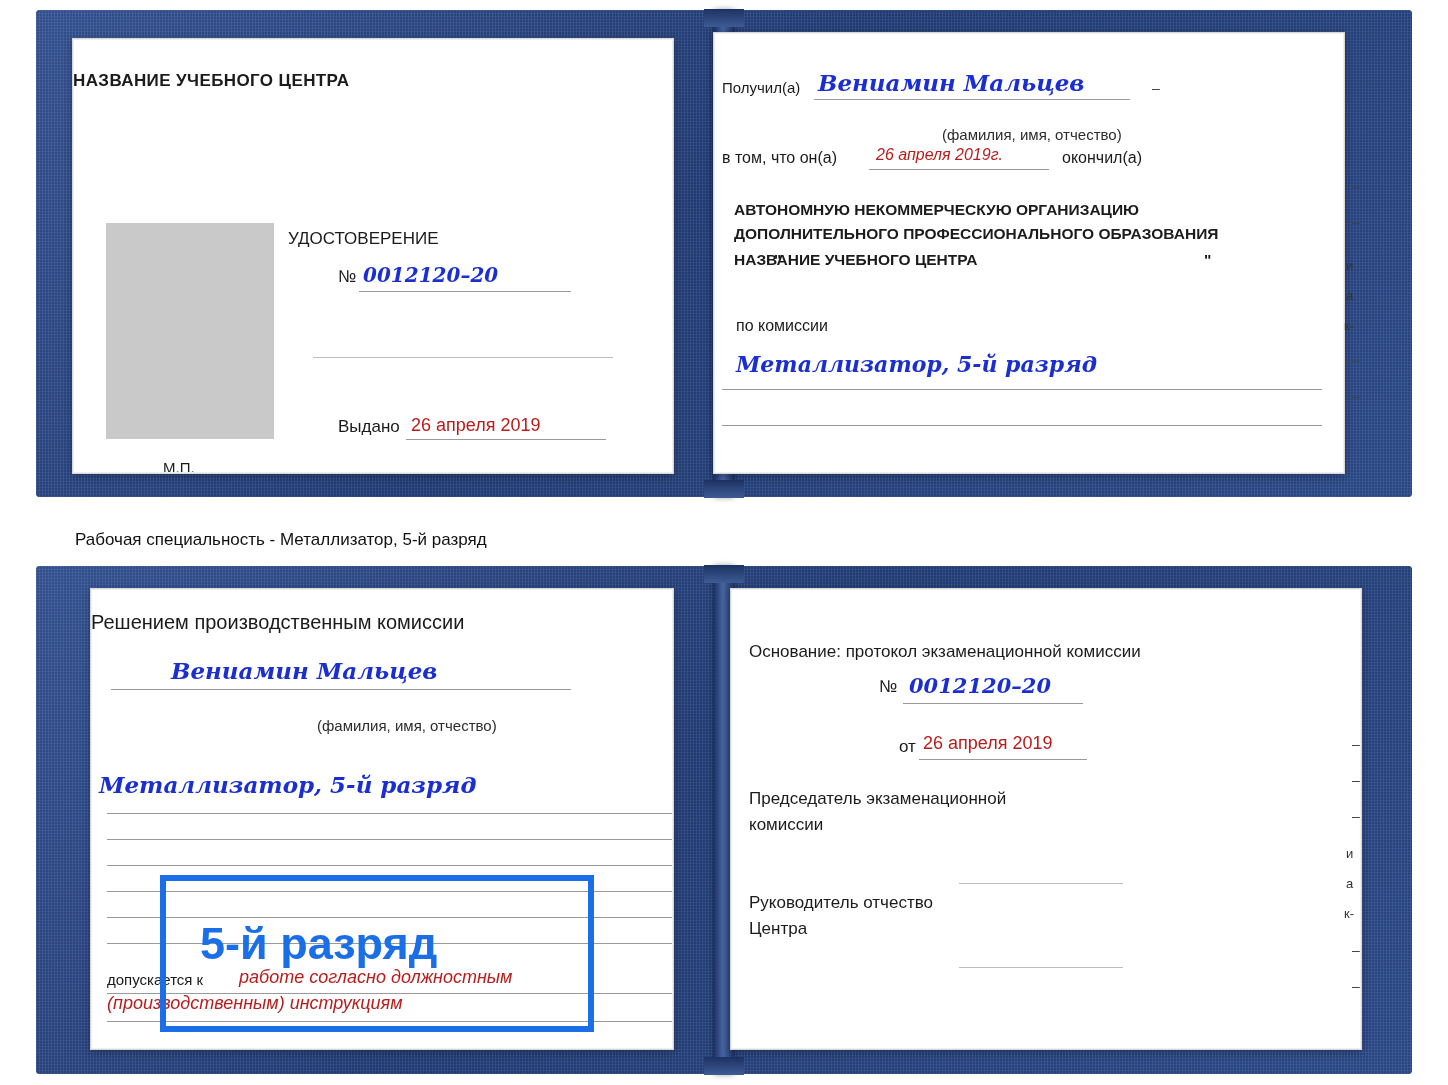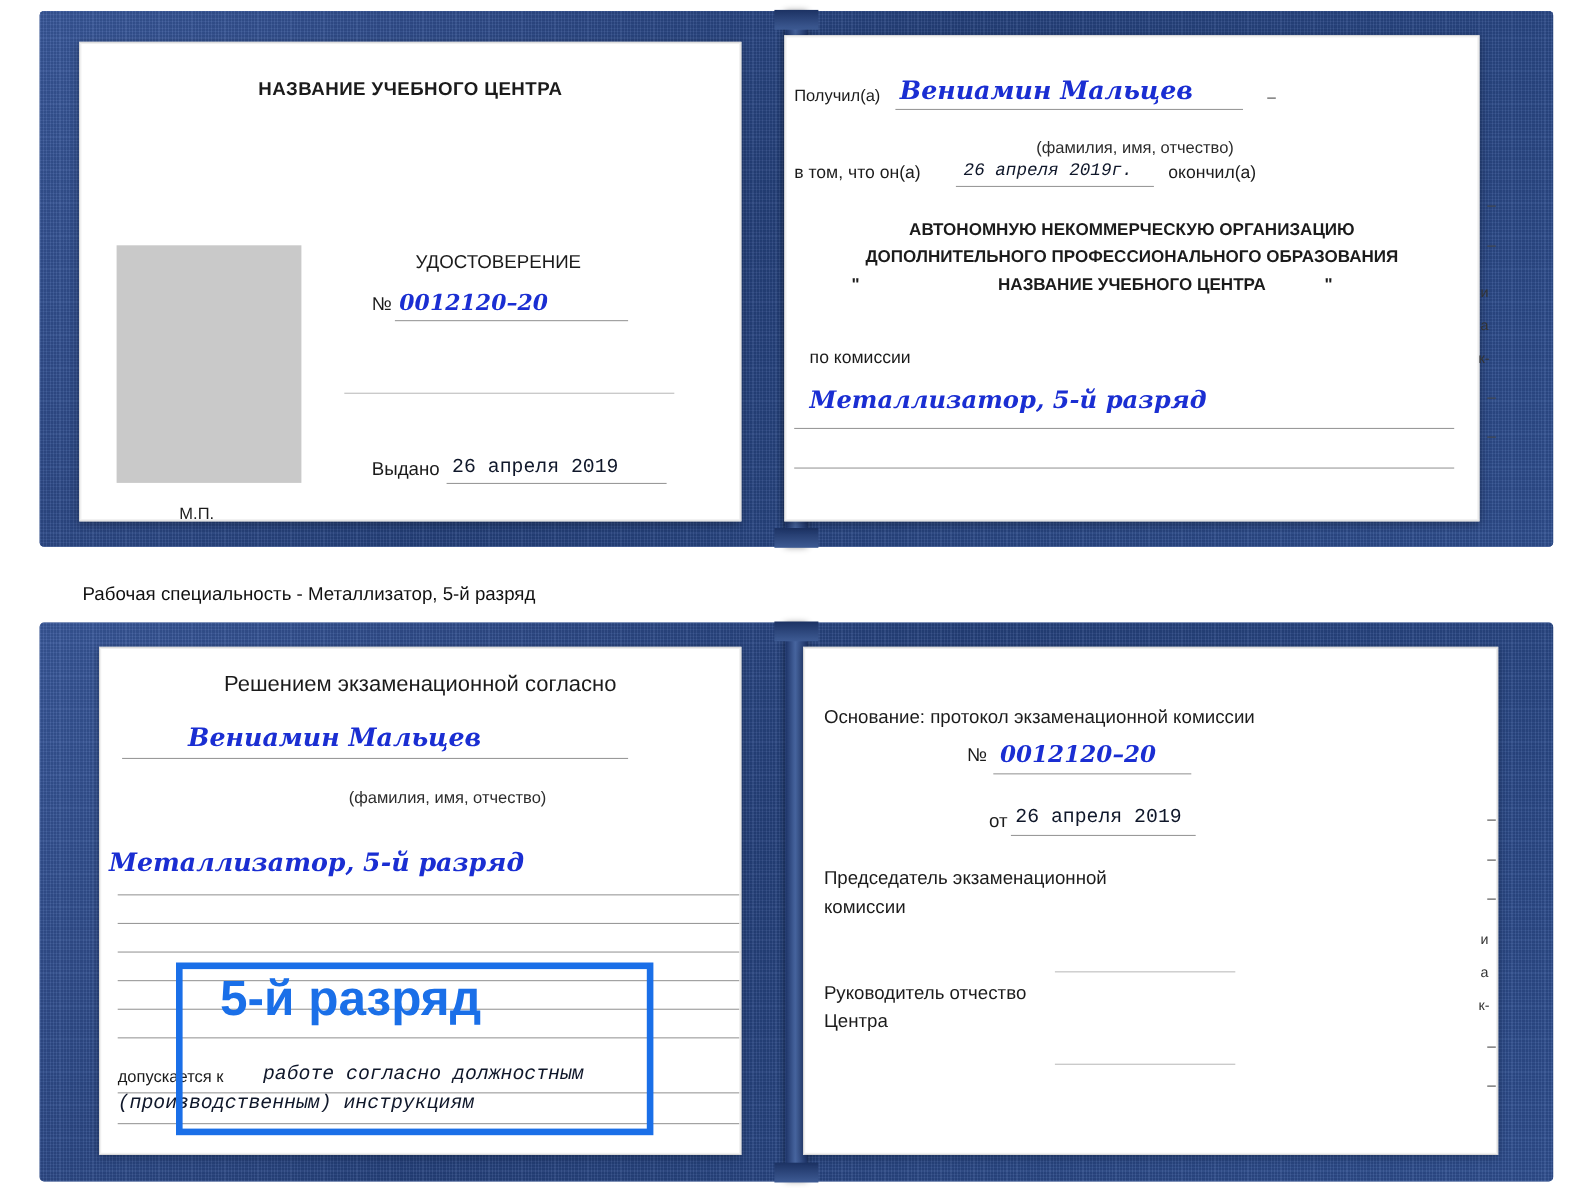--- a/index.html
+++ b/index.html
@@ -63,32 +63,32 @@
     content: "";
     position: absolute;
     inset: 0;
     border: 1px solid #efefef;
     pointer-events: none;
   }
 
   
   .t  { position: absolute; color: #1b1b1b; white-space: pre; }
   .bold { font-weight: bold; }
-  .center { text-align: center; }
+  .center { }
   .hand {
     color: #1a2ed2;
     font-family: "DejaVu Serif", serif;
     font-style: italic;
     font-weight: bold;
     white-space: pre;
     position: absolute;
   }
   .handb {
-    color: #0f172a;
-    font-family: Liberation Mono, monospace;
+    color: #b91c1c;
+    font-family: Liberation Sans, sans-serif;
     font-style: italic;
     position: absolute;
     white-space: pre;
     text-align: right;
   }
   .rule {
     position: absolute;
     border-bottom: 1px solid #9a9a9a;
     height: 0;
   }
@@ -210,21 +210,21 @@
 <div class="caption">Рабочая специальность - Металлизатор, 5-й разряд</div>
 
 <div class="book bot">
   <div class="book-tex"></div>
   <div class="spine"></div>
   <div class="spine-notch" style="top:-1px;"></div>
   <div class="spine-notch" style="bottom:-1px;"></div>
 </div>
 
 <div class="page" style="left:90px; top:588px; width:582px; height:460px;">
-  <div class="t center" style="left:0; top:22px; width:582px; font-size:20px;">Решением экзаменационной согласно</div>
+  <div class="t center" style="left:0; top:22px; width:582px; font-size:20px;">Решением производственным комиссии</div>
 
   <div class="hand" style="left:80px; top:68px; font-size:23px;">Вениамин Мальцев</div>
   <div class="rule" style="left:20px; top:100px; width:460px;"></div>
   <div class="tiny" style="left:226px; top:99px;">(фамилия, имя, отчество)</div>
 
 
   <div class="hand" style="left:8px; top:182px; font-size:23px;">Металлизатор, 5-й разряд</div>
 
   <div class="rule" style="left:16px; top:224px; width:566px;"></div>
   <div class="rule" style="left:16px; top:250px; width:566px;"></div>
@@ -234,21 +234,21 @@
   <div class="rule" style="left:16px; top:354px; width:566px;"></div>
 
   <div class="t" style="left:16px; top:382px; font-size:15px;">допускается к</div>
   <div class="handb" style="left:148px; top:378px; font-size:18px;">работе согласно должностным</div>
   <div class="rule" style="left:16px; top:404px; width:566px;"></div>
   <div class="handb" style="left:16px; top:404px; font-size:18px;">(производственным) инструкциям</div>
   <div class="rule" style="left:16px; top:432px; width:566px;"></div>
 </div>
 
 <div class="highlight-box" style="left:160px; top:875px; width:422px; height:145px;"></div>
-<div class="highlight-text" style="left:200px; top:882px;">5-й разряд</div>
+<div class="highlight-text" style="left:200px; top:918px;">5-й разряд</div>
 
 <div class="page" style="left:730px; top:588px; width:630px; height:460px;">
   <div class="t" style="left:18px; top:30px; font-size:17px;margin-top:23px;">Основание: протокол экзаменационной комиссии</div>
 
   <div class="t" style="left:148px; top:88px; font-size:17px;">№</div>
   <div class="hand" style="left:178px; top:84px; font-size:21px;">0012120–20</div>
   <div class="rule" style="left:172px; top:114px; width:180px;"></div>
 
   <div class="t" style="left:168px; top:148px; font-size:17px;">от</div>
   <div class="handb" style="left:192px; top:144px; font-size:18px; font-style:normal;">26 апреля 2019</div>

